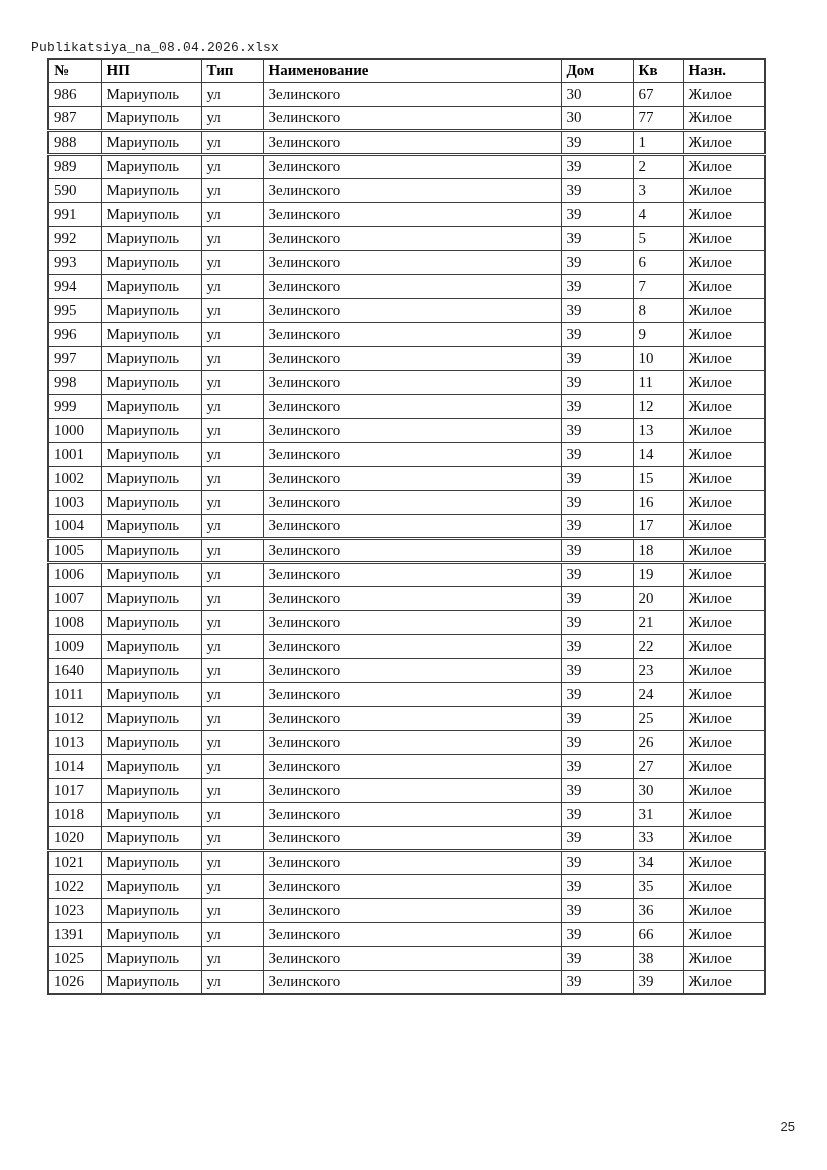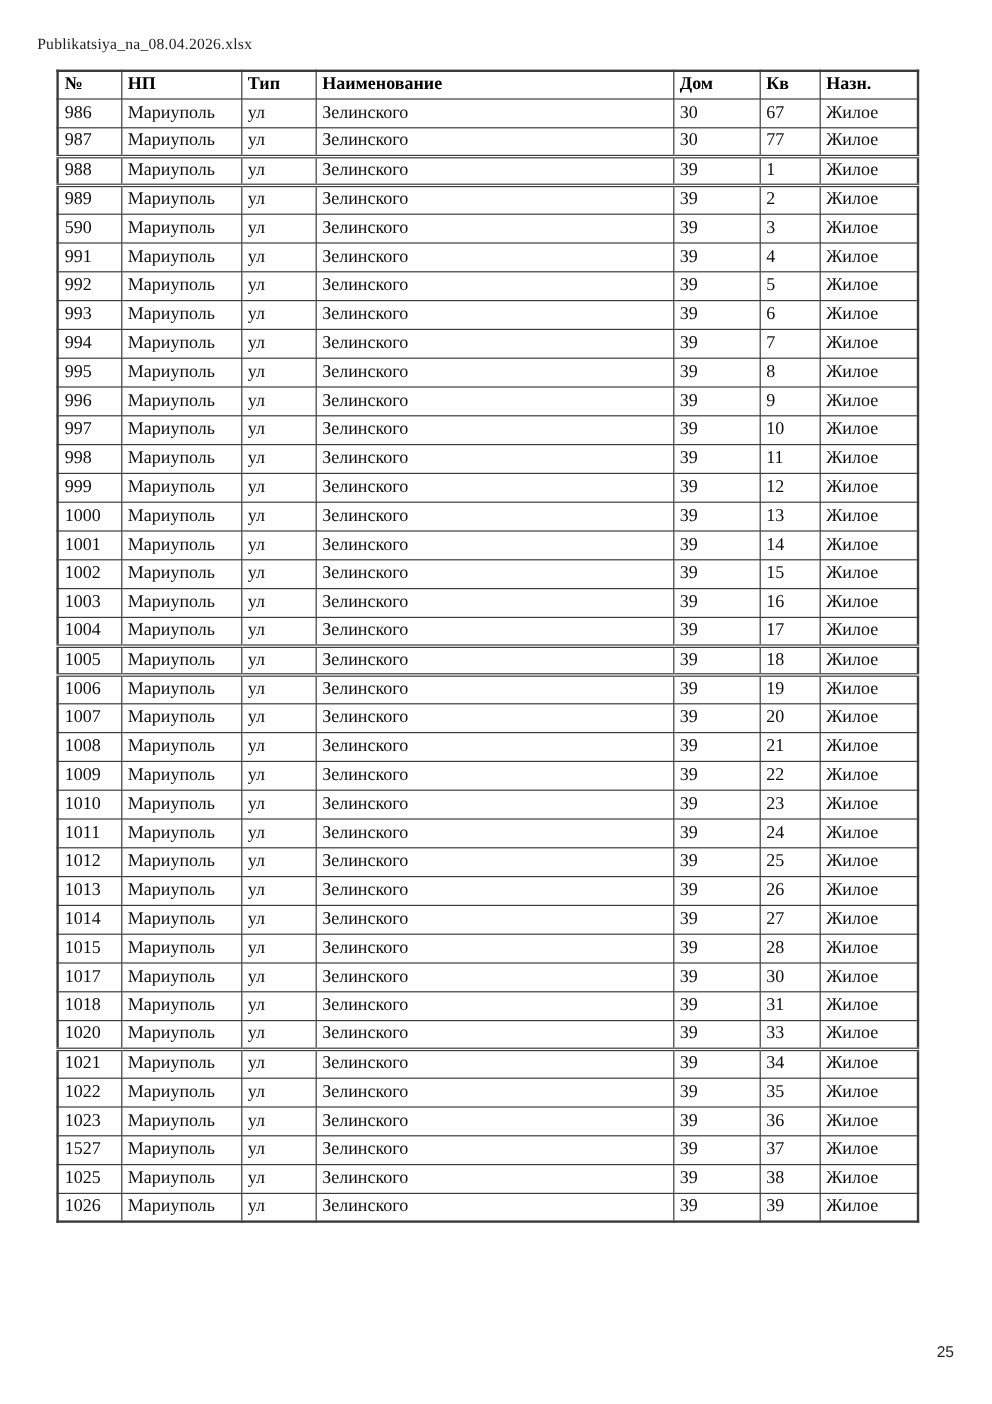--- a/index.html
+++ b/index.html
@@ -5,22 +5,22 @@
   * { margin: 0; padding: 0; box-sizing: border-box; }
   html, body {
     width: 827px; height: 1170px;
     background: #ffffff;
     font-family: "Liberation Serif", "DejaVu Serif", serif;
     position: relative;
     overflow: hidden;
   }
   .filename {
     position: absolute;
-    left: 31px; top: 29px;
-    font-family: Liberation Serif, serif;
+    left: 31px; top: 40px;
+    font-family: Liberation Mono, monospace;
     font-size: 13px;
     color: #1c1c1c;
     letter-spacing: 0.2px;
   }
   .doc-table {
     position: absolute;
     left: 47px; top: 58px;
     width: 717px;
     border-collapse: collapse;
     table-layout: fixed;
@@ -298,21 +298,21 @@
       <tr>
         <td>1009</td>
         <td>Мариуполь</td>
         <td>ул</td>
         <td>Зелинского</td>
         <td>39</td>
         <td>22</td>
         <td>Жилое</td>
       </tr>
       <tr>
-        <td>1010</td>
+        <td>1640</td>
         <td>Мариуполь</td>
         <td>ул</td>
         <td>Зелинского</td>
         <td>39</td>
         <td>23</td>
         <td>Жилое</td>
       </tr>
       <tr>
         <td>1011</td>
         <td>Мариуполь</td>
@@ -340,29 +340,20 @@
         <td>26</td>
         <td>Жилое</td>
       </tr>
       <tr>
         <td>1014</td>
         <td>Мариуполь</td>
         <td>ул</td>
         <td>Зелинского</td>
         <td>39</td>
         <td>27</td>
-        <td>Жилое</td>
-      </tr>
-      <tr>
-        <td>1015</td>
-        <td>Мариуполь</td>
-        <td>ул</td>
-        <td>Зелинского</td>
-        <td>39</td>
-        <td>28</td>
         <td>Жилое</td>
       </tr>
       <tr>
         <td>1017</td>
         <td>Мариуполь</td>
         <td>ул</td>
         <td>Зелинского</td>
         <td>39</td>
         <td>30</td>
         <td>Жилое</td>
@@ -406,26 +397,26 @@
       <tr>
         <td>1023</td>
         <td>Мариуполь</td>
         <td>ул</td>
         <td>Зелинского</td>
         <td>39</td>
         <td>36</td>
         <td>Жилое</td>
       </tr>
       <tr>
-        <td>1527</td>
-        <td>Мариуполь</td>
-        <td>ул</td>
-        <td>Зелинского</td>
-        <td>39</td>
-        <td>37</td>
+        <td>1391</td>
+        <td>Мариуполь</td>
+        <td>ул</td>
+        <td>Зелинского</td>
+        <td>39</td>
+        <td>66</td>
         <td>Жилое</td>
       </tr>
       <tr>
         <td>1025</td>
         <td>Мариуполь</td>
         <td>ул</td>
         <td>Зелинского</td>
         <td>39</td>
         <td>38</td>
         <td>Жилое</td>

